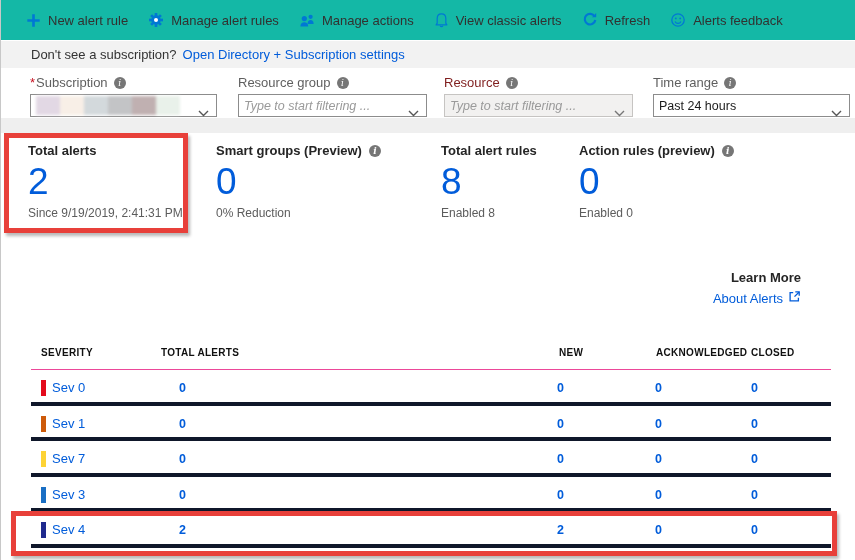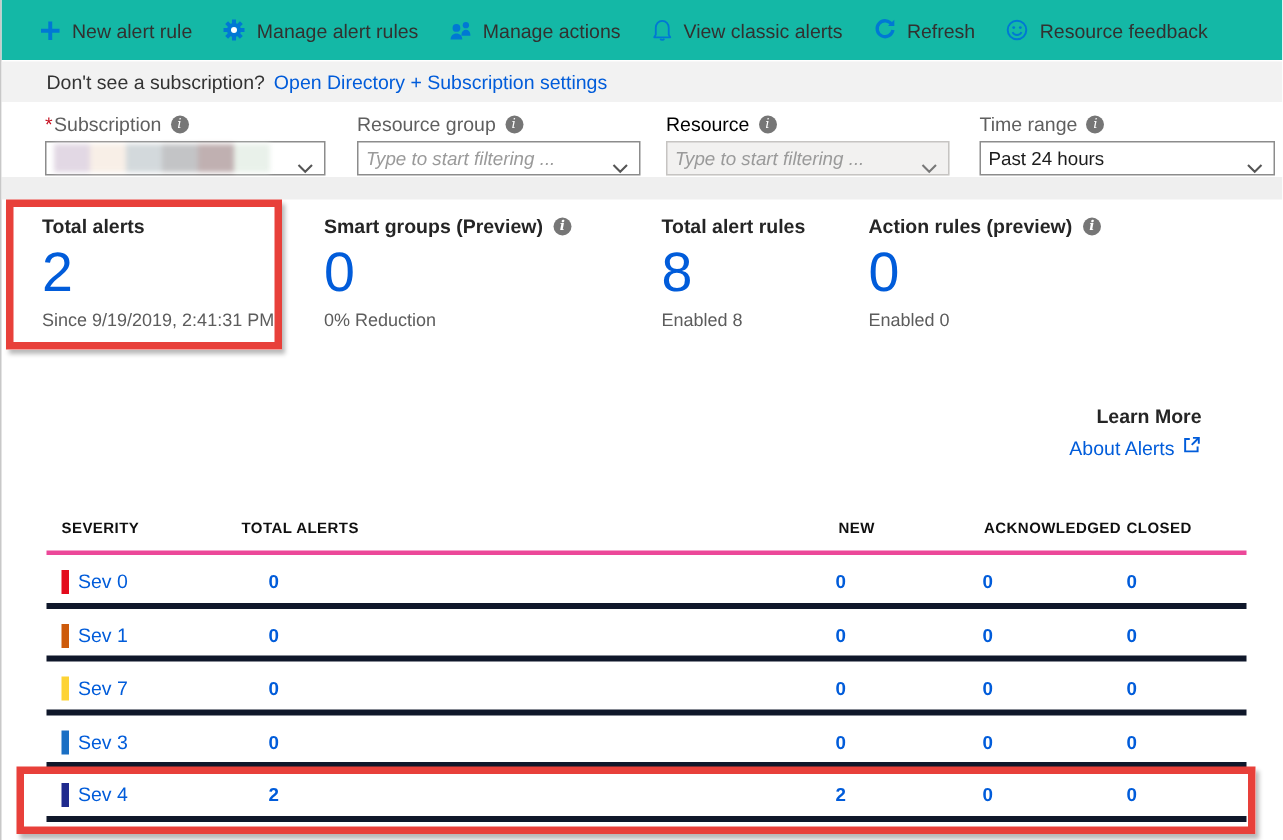--- a/index.html
+++ b/index.html
@@ -19,21 +19,21 @@
     display:flex; align-items:center; padding-left:30px; font-size:13px; color:#333; gap:6px; }
   .notice-link { color:#015cda; cursor:pointer; }
   
   .filters { position:absolute; top:68px; left:0; right:0; height:50px; background:#fff; }
   .filter { position:absolute; top:5px; }
   .f-sub  { left:29px;  width:187px; }
   .f-rg   { left:237px; width:189px; }
   .f-res  { left:443px; width:189px; }
   .f-time { left:652px; width:197px; }
   .f-label { font-size:13px; color:#5f5f5f; height:19px; display:flex; align-items:center; gap:6px; }
-  .f-label.dim { color:#000000; }
+  .f-label.dim { color:#7f1d1d; }
   .req { color:#c50f1f; font-size:13px; margin-right:1px; }
   .dd { margin-top:2px; height:23px; border:1px solid #8c8c8c; background:#fff;
     display:flex; align-items:center; padding:0 24px 0 5px; position:relative; cursor:pointer; }
   .dd.disabled { background:#f2f1f0; border-color:#c6c4c2; cursor:default; }
   .dd .chev { position:absolute; right:7px; top:8px; }
   .placeholder { font-style:italic; color:#9a9a9a; font-size:12.5px; white-space:nowrap; overflow:hidden; }
   .dd-value { font-size:12.5px; font-weight:normal; color:#1b1b1b; }
   .redact { display:flex; height:19px; filter:blur(1.6px); overflow:hidden; }
   .redact span { width:24px; height:19px; flex:none; }
   
@@ -50,21 +50,21 @@
   .stat-title { font-size:13px; font-weight:bold; color:#252525; display:flex; align-items:center; gap:7px; height:17px; }
   .stat-value { font-size:37px; color:#015cda; line-height:46px; font-weight:400; }
   .stat-caption { font-size:12px; color:#5c5c5c; margin-top:1px; }
   
   .learn { position:absolute; top:270px; left:698px; width:102px; text-align:right; }
   .learn-title { font-size:13px; font-weight:bold; color:#252525; }
   .learn-link { margin-top:5px; font-size:13px; color:#015cda; cursor:pointer;
     display:inline-flex; align-items:center; gap:5px; }
   
   .table { position:absolute; left:30px; top:338px; width:800px; }
-  .thead { position:relative; height:32px; border-bottom:3px solid #ec4899; }
+  .thead { position:relative; height:32px; border-bottom:1px solid #ec4899; }
   .th { position:absolute; top:9px; font-size:10px; font-weight:bold; color:#101010; letter-spacing:.3px; }
   .th-sev { left:10px; } .th-total { left:130px; } .th-new { left:528px; }
   .th-ack { left:625px; } .th-closed { left:720px; }
   .row { position:relative; height:35.5px; border-bottom:4px solid #0f172a; }
   .swatch { position:absolute; left:10px; top:10px; width:5px; height:16px; }
   .sev-link { position:absolute; left:21px; top:10px; font-size:13px; color:#015cda; cursor:pointer; }
   .val { position:absolute; top:11px; font-size:12.5px; font-weight:bold; color:#015cda; cursor:pointer; }
   .v-total { left:148px; } .v-new { left:526px; } .v-ack { left:624px; } .v-closed { left:720px; }
   .bar-track { position:absolute; left:162px; top:5px; width:340px; height:26px; }
   .bar { height:100%; }
@@ -134,21 +134,21 @@
     </div>
     <div class="tb-item">
       <span>
           <svg width="16" height="16" viewBox="0 0 16 16">
             <circle cx="8" cy="8" r="6.2" fill="none" stroke="#0078d4" stroke-width="1.3"></circle>
             <circle cx="5.8" cy="6.4" r=".95" fill="#0078d4"></circle>
             <circle cx="10.2" cy="6.4" r=".95" fill="#0078d4"></circle>
             <path d="M5 9.4a3.3 3.3 0 0 0 6 0" fill="none" stroke="#0078d4" stroke-width="1.2"></path>
           </svg>
         </span>
-      <span>Resource feedback</span>
+      <span>Alerts feedback</span>
     </div>
   </div>
 
   <div class="notice">
     <span>Don't see a subscription?</span>
     <span class="notice-link">Open Directory + Subscription settings</span>
   </div>
 
   <div class="filters">
 

